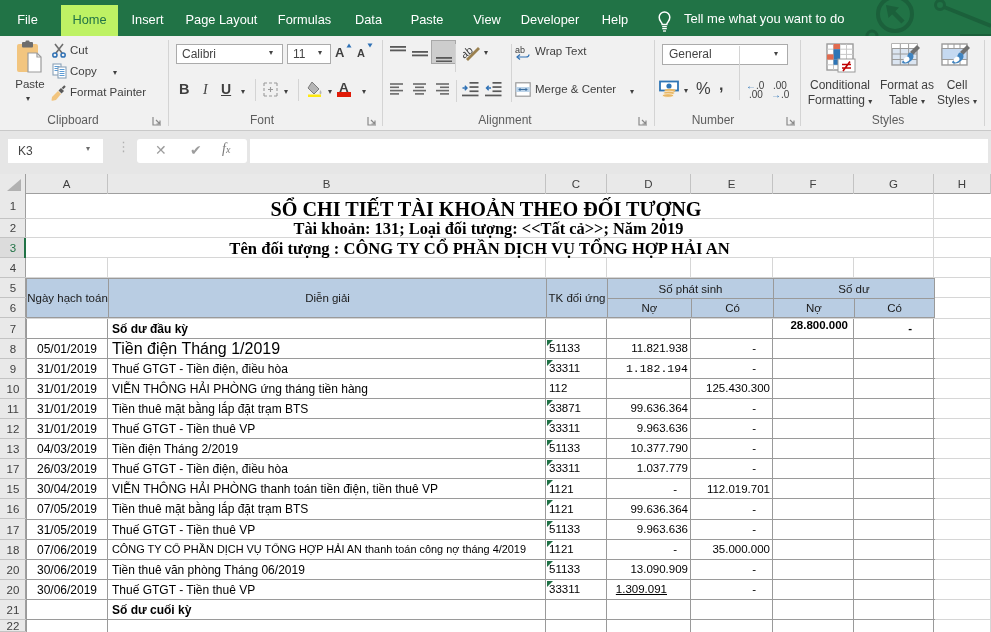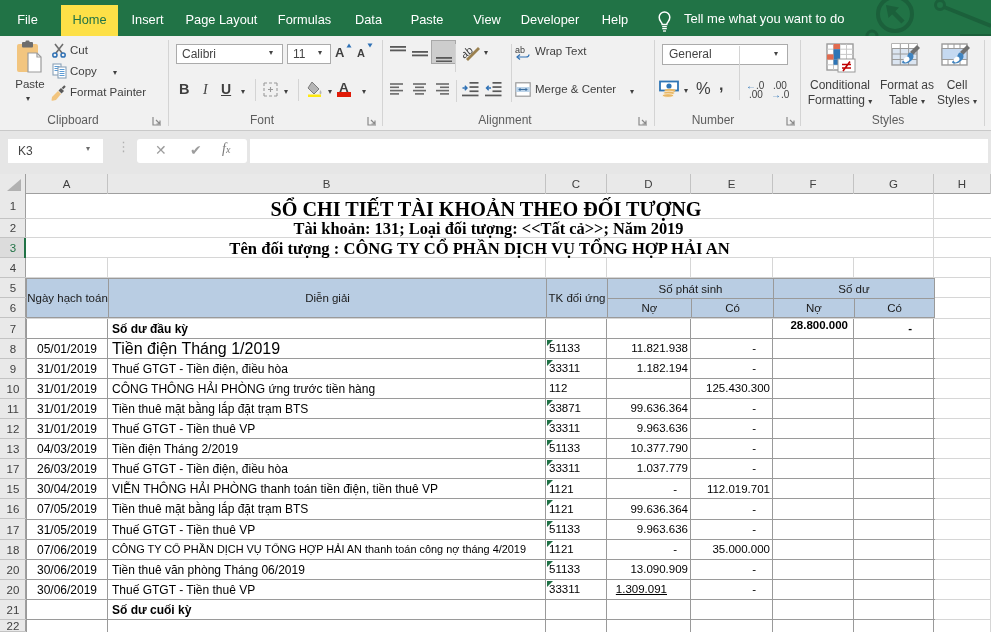--- a/index.html
+++ b/index.html
@@ -11,21 +11,21 @@
 <svg style="position:absolute;left:850;top:0;left:850px;width:141px;height:36px;" viewBox="0 0 141 36">
 <circle cx="45" cy="14" r="17" fill="none" stroke="#1b603b" stroke-width="4"></circle>
 <path d="M53 22 L42 11" stroke="#1b603b" stroke-width="4.5" fill="none"></path>
 <path d="M36 5 L49 7.5 L38.5 18 Z" fill="#1b603b"></path>
 <circle cx="90" cy="5" r="4.5" fill="none" stroke="#1b603b" stroke-width="3"></circle>
 <path d="M94 7 L141 26" stroke="#1b603b" stroke-width="4"></path>
 <path d="M110 36 L141 36" stroke="#1b603b" stroke-width="4"></path>
 <circle cx="22" cy="36" r="5" fill="none" stroke="#1b603b" stroke-width="3"></circle>
 </svg>
 <div style="position:absolute;left:6px;top:5px;width:43px;height:30px;color:#fff;font-size:12.8px;text-align:center;line-height:30px;">File</div>
-<div style="position:absolute;left:61px;top:5px;width:57px;height:49px;background:#fde047;color:#217346;font-size:12.8px;text-align:center;line-height:30px;">Home</div>
+<div style="position:absolute;left:61px;top:5px;width:57px;height:49px;background:#bef264;color:#217346;font-size:12.8px;text-align:center;line-height:30px;">Home</div>
 <div style="position:absolute;left:125px;top:5px;width:45px;height:30px;color:#fff;font-size:12.8px;text-align:center;line-height:30px;">Insert</div>
 <div style="position:absolute;left:178px;top:5px;width:87px;height:30px;color:#fff;font-size:12.8px;text-align:center;line-height:30px;">Page Layout</div>
 <div style="position:absolute;left:270px;top:5px;width:69px;height:30px;color:#fff;font-size:12.8px;text-align:center;line-height:30px;">Formulas</div>
 <div style="position:absolute;left:346px;top:5px;width:45px;height:30px;color:#fff;font-size:12.8px;text-align:center;line-height:30px;">Data</div>
 <div style="position:absolute;left:400px;top:5px;width:54px;height:30px;color:#fff;font-size:12.8px;text-align:center;line-height:30px;">Paste</div>
 <div style="position:absolute;left:462px;top:5px;width:50px;height:30px;color:#fff;font-size:12.8px;text-align:center;line-height:30px;">View</div>
 <div style="position:absolute;left:518px;top:5px;width:64px;height:30px;color:#fff;font-size:12.8px;text-align:center;line-height:30px;">Developer</div>
 <div style="position:absolute;left:594px;top:5px;width:42px;height:30px;color:#fff;font-size:12.8px;text-align:center;line-height:30px;">Help</div>
 <svg style="position:absolute;left:658px;top:11px;width:13px;height:21px;" viewBox="0 0 13 21">
 <path d="M6.5 1 a5.3 5.3 0 0 1 5.3 5.3 q0 2.6 -1.8 4.6 q-1.2 1.3 -1.2 2.6 h-4.6 q0 -1.3 -1.2 -2.6 q-1.8 -2 -1.8 -4.6 a5.3 5.3 0 0 1 5.3 -5.3 z" fill="none" stroke="#fff" stroke-width="1.5"></path>
@@ -351,24 +351,24 @@
 <div class="cell" style="position:absolute;left:26px;top:338.6px;width:82px;height:20.1px;justify-content:center;align-items:center;font-size:12px;">05/01/2019</div>
 <div class="cell" style="position:absolute;left:112px;top:338.6px;width:434px;height:20.1px;align-items:center;font-weight:normal;font-size:16px;">Tiền điện Tháng 1/2019</div>
 <div class="cell" style="position:absolute;left:549px;top:338.6px;width:58px;height:20.1px;align-items:center;">51133</div>
 <div class="tri" style="left:547px;top:339.6px;"></div>
 <div class="cell num" style="position:absolute;left:607px;top:338.6px;width:81px;height:20.1px;align-items:center;">11.821.938</div>
 <div class="cell num" style="position:absolute;left:691px;top:338.6px;width:65px;height:20.1px;align-items:center;">-</div>
 <div class="cell" style="position:absolute;left:26px;top:358.70000000000005px;width:82px;height:20.1px;justify-content:center;align-items:center;font-size:12px;">31/01/2019</div>
 <div class="cell" style="position:absolute;left:112px;top:358.70000000000005px;width:434px;height:20.1px;align-items:center;font-weight:normal;font-size:12px;">Thuế GTGT - Tiền điện, điều hòa</div>
 <div class="cell" style="position:absolute;left:549px;top:358.70000000000005px;width:58px;height:20.1px;align-items:center;">33311</div>
 <div class="tri" style="left:547px;top:359.70000000000005px;"></div>
-<div class="cell num" style="position:absolute;left:607px;top:358.70000000000005px;width:81px;height:20.1px;align-items:center;">1.182.194</div>
+<div class="cell num" style="position:absolute;left:607px;top:358.70000000000005px;width:81px;height:20.1px;align-items:center;font-family:Liberation Mono, monospace;">1.182.194</div>
 <div class="cell num" style="position:absolute;left:691px;top:358.70000000000005px;width:65px;height:20.1px;align-items:center;">-</div>
 <div class="cell" style="position:absolute;left:26px;top:378.8px;width:82px;height:20.1px;justify-content:center;align-items:center;font-size:12px;">31/01/2019</div>
-<div class="cell" style="position:absolute;left:112px;top:378.8px;width:434px;height:20.1px;align-items:center;font-weight:normal;font-size:12px;">CÔNG THÔNG HẢI PHÒNG ứng trước tiền hàng</div>
+<div class="cell" style="position:absolute;left:112px;top:378.8px;width:434px;height:20.1px;align-items:center;font-weight:normal;font-size:12px;">VIỄN THÔNG HẢI PHÒNG ứng tháng tiền hàng</div>
 <div class="cell" style="position:absolute;left:549px;top:378.8px;width:58px;height:20.1px;align-items:center;">112</div>
 <div class="cell num" style="position:absolute;left:691px;top:378.8px;width:79px;height:20.1px;align-items:center;">125.430.300</div>
 <div class="cell" style="position:absolute;left:26px;top:398.9px;width:82px;height:20.1px;justify-content:center;align-items:center;font-size:12px;">31/01/2019</div>
 <div class="cell" style="position:absolute;left:112px;top:398.9px;width:434px;height:20.1px;align-items:center;font-weight:normal;font-size:12px;">Tiền thuê mặt bằng lắp đặt trạm BTS</div>
 <div class="cell" style="position:absolute;left:549px;top:398.9px;width:58px;height:20.1px;align-items:center;">33871</div>
 <div class="tri" style="left:547px;top:399.9px;"></div>
 <div class="cell num" style="position:absolute;left:607px;top:398.9px;width:81px;height:20.1px;align-items:center;">99.636.364</div>
 <div class="cell num" style="position:absolute;left:691px;top:398.9px;width:65px;height:20.1px;align-items:center;">-</div>
 <div class="cell" style="position:absolute;left:26px;top:419.0px;width:82px;height:20.1px;justify-content:center;align-items:center;font-size:12px;">31/01/2019</div>
 <div class="cell" style="position:absolute;left:112px;top:419.0px;width:434px;height:20.1px;align-items:center;font-weight:normal;font-size:12px;">Thuế GTGT - Tiền thuê VP</div>

